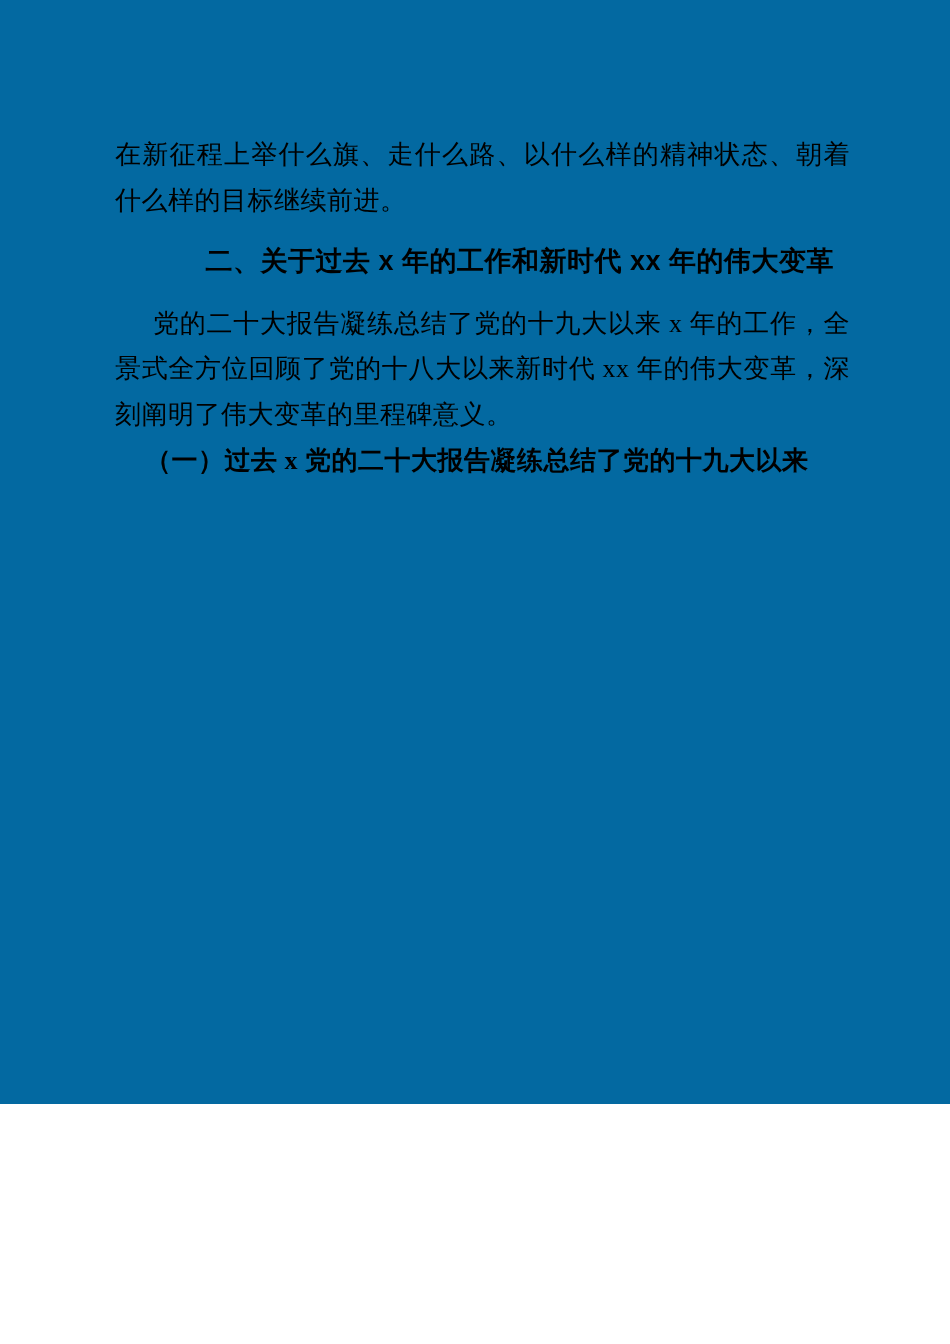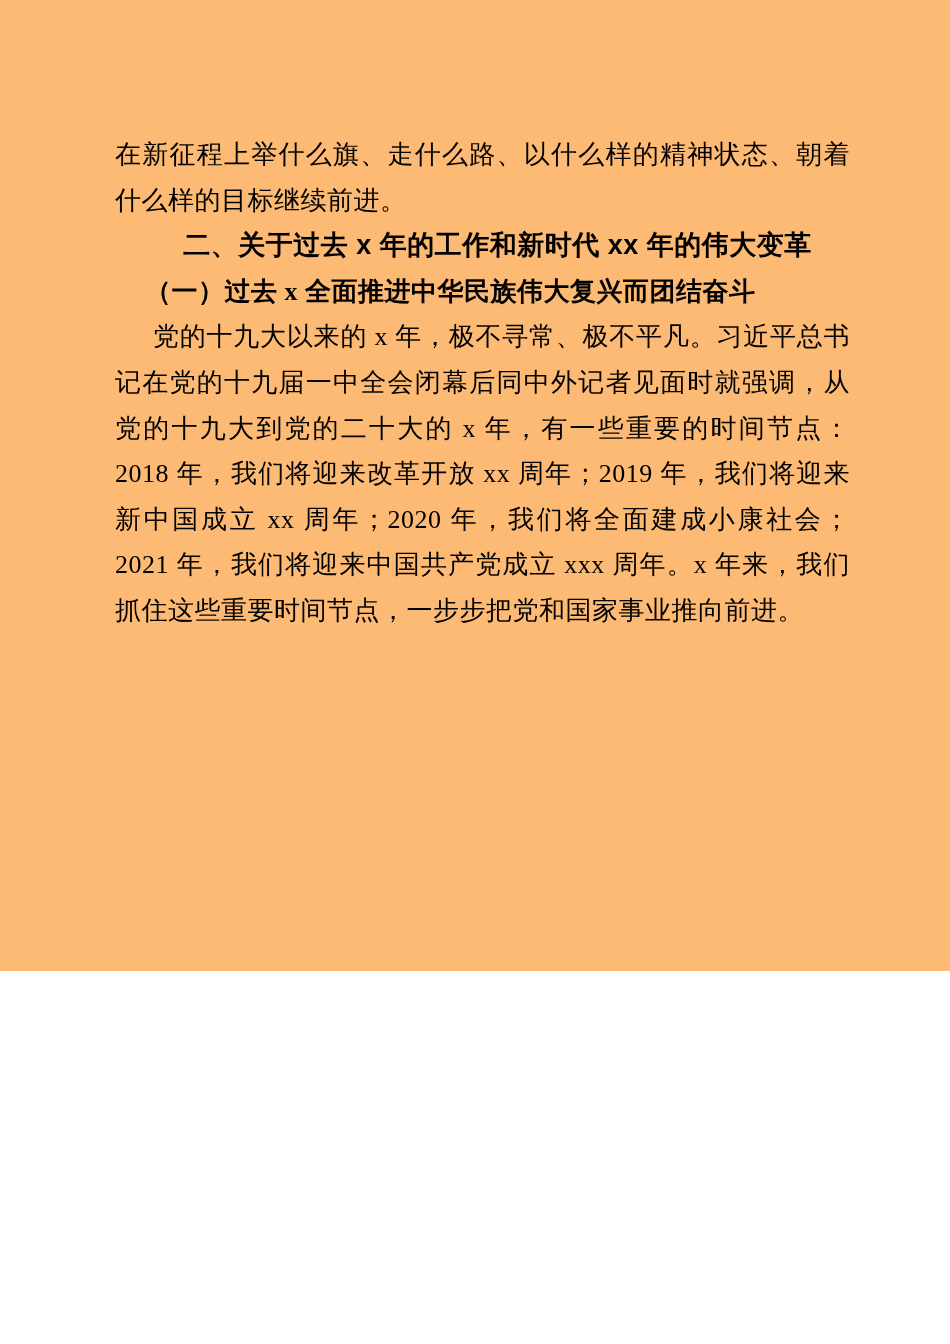--- a/index.html
+++ b/index.html
@@ -3,22 +3,22 @@
 <meta charset="utf-8">
 <style>
   html, body {
     margin: 0;
     padding: 0;
     background: #ffffff;
   }
   .page {
     position: relative;
     width: 950px;
-    height: 971px;
-    background: #fdba74;
+    height: 1104px;
+    background: #0369a1;
     overflow: hidden;
     color: #000000;
     font-family: "Liberation Serif", "DejaVu Serif", serif;
   }
   .content {
     position: absolute;
     left: 115px;
     top: 132px;
     width: 735px;
   }
@@ -28,28 +28,28 @@
     line-height: 45.6px;
     letter-spacing: 0.5px;
     text-align: justify;
     text-justify: inter-ideograph;
     font-weight: 400;
   }
   .para.indent {
     text-indent: 38px;
   }
   .section-heading {
-    margin: 0;
+    margin: 16px;
     font-size: 27px;
     line-height: 45.6px;
     letter-spacing: 0.5px;
     text-indent: 30px;
     font-family: "Liberation Sans", "DejaVu Sans", sans-serif;
     font-weight: 700;
-    text-align: center;
+    text-align: right;
   }
   .subsection-heading {
     margin: 0;
     font-size: 26px;
     line-height: 45.6px;
     letter-spacing: 0.5px;
     text-indent: 30px;
     font-family: "Liberation Serif", "DejaVu Serif", serif;
     font-weight: 700;
     text-align: left;
@@ -59,20 +59,20 @@
 <body>
 
 <div class="page">
   <div class="content">
 
     <p class="para">在新征程上举什么旗、走什么路、以什么样的精神状态、朝着什么样的目标继续前进。</p>
 
 
     <h2 class="section-heading">二、关于过去 x 年的工作和新时代 xx 年的伟大变革</h2>
 
+    <p class="para indent">党的二十大报告凝练总结了党的十九大以来 x 年的工作，全景式全方位回顾了党的十八大以来新时代 xx 年的伟大变革，深刻阐明了伟大变革的里程碑意义。</p>
 
-    <h3 class="subsection-heading">（一）过去 x 全面推进中华民族伟大复兴而团结奋斗</h3>
+    <h3 class="subsection-heading">（一）过去 x 党的二十大报告凝练总结了党的十九大以来</h3>
 
-    <p class="para indent">党的十九大以来的 x 年，极不寻常、极不平凡。习近平总书记在党的十九届一中全会闭幕后同中外记者见面时就强调，从党的十九大到党的二十大的 x 年，有一些重要的时间节点：2018 年，我们将迎来改革开放 xx 周年；2019 年，我们将迎来新中国成立 xx 周年；2020 年，我们将全面建成小康社会；2021 年，我们将迎来中国共产党成立 xxx 周年。x 年来，我们抓住这些重要时间节点，一步步把党和国家事业推向前进。</p>
 
 
   </div>
 </div>
 
 </body></html>

